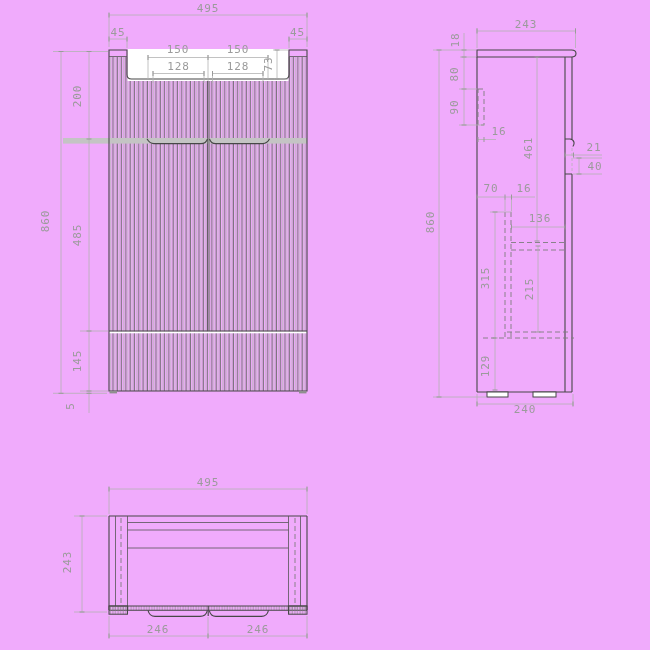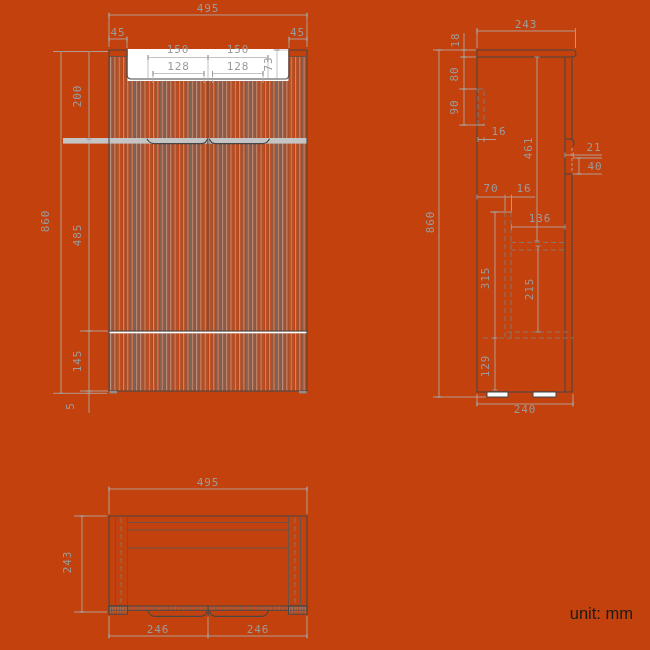--- a/index.html
+++ b/index.html
@@ -1,16 +1,16 @@
 <!DOCTYPE html>
 <html><head>
 <meta charset="utf-8">
 <style>
   html,body{margin:0;padding:0;background:#fff;}
-  #canvas{position:relative;width:650px;height:650px;background:#c2410c;overflow:hidden;
+  #canvas{position:relative;width:650px;height:650px;background:#f0abfc;overflow:hidden;
           font-family:"Liberation Sans",sans-serif;}
   svg{position:absolute;left:0;top:0;}
   svg text{font-family:"DejaVu Sans Mono",monospace;font-size:11px;fill:#9b9b9b;letter-spacing:0.8px;}
   .dim{stroke:#b3b3b3;stroke-width:0.8;fill:none;}
   .tick{stroke:#9a9a9a;stroke-width:1;fill:none;}
   .ln{stroke:#474747;stroke-width:1.1;fill:none;}
   .ln2{stroke:#555;stroke-width:0.8;fill:none;}
   .hid{stroke:#7d7d7d;stroke-width:0.9;fill:none;stroke-dasharray:5 3;}
   #unit-label{position:absolute;left:543px;top:604px;width:90px;text-align:right;
               font-size:16.5px;color:#1b1b1b;}
@@ -161,14 +161,13 @@
       M79.5,516 H84.5 M79.5,612 H84.5
       M109,633.5 V638.5 M208,633.5 V638.5 M307,633.5 V638.5"></path>
 
     <text x="208" y="486" text-anchor="middle">495</text>
     <text x="71" y="562" text-anchor="middle" transform="rotate(-90 71 562)">243</text>
     <text x="158" y="632.5" text-anchor="middle">246</text>
     <text x="258" y="632.5" text-anchor="middle">246</text>
   </g>
 </svg>
 
-<div id="unit-label">unit: mm</div>
 </div>
 
 </body></html>

